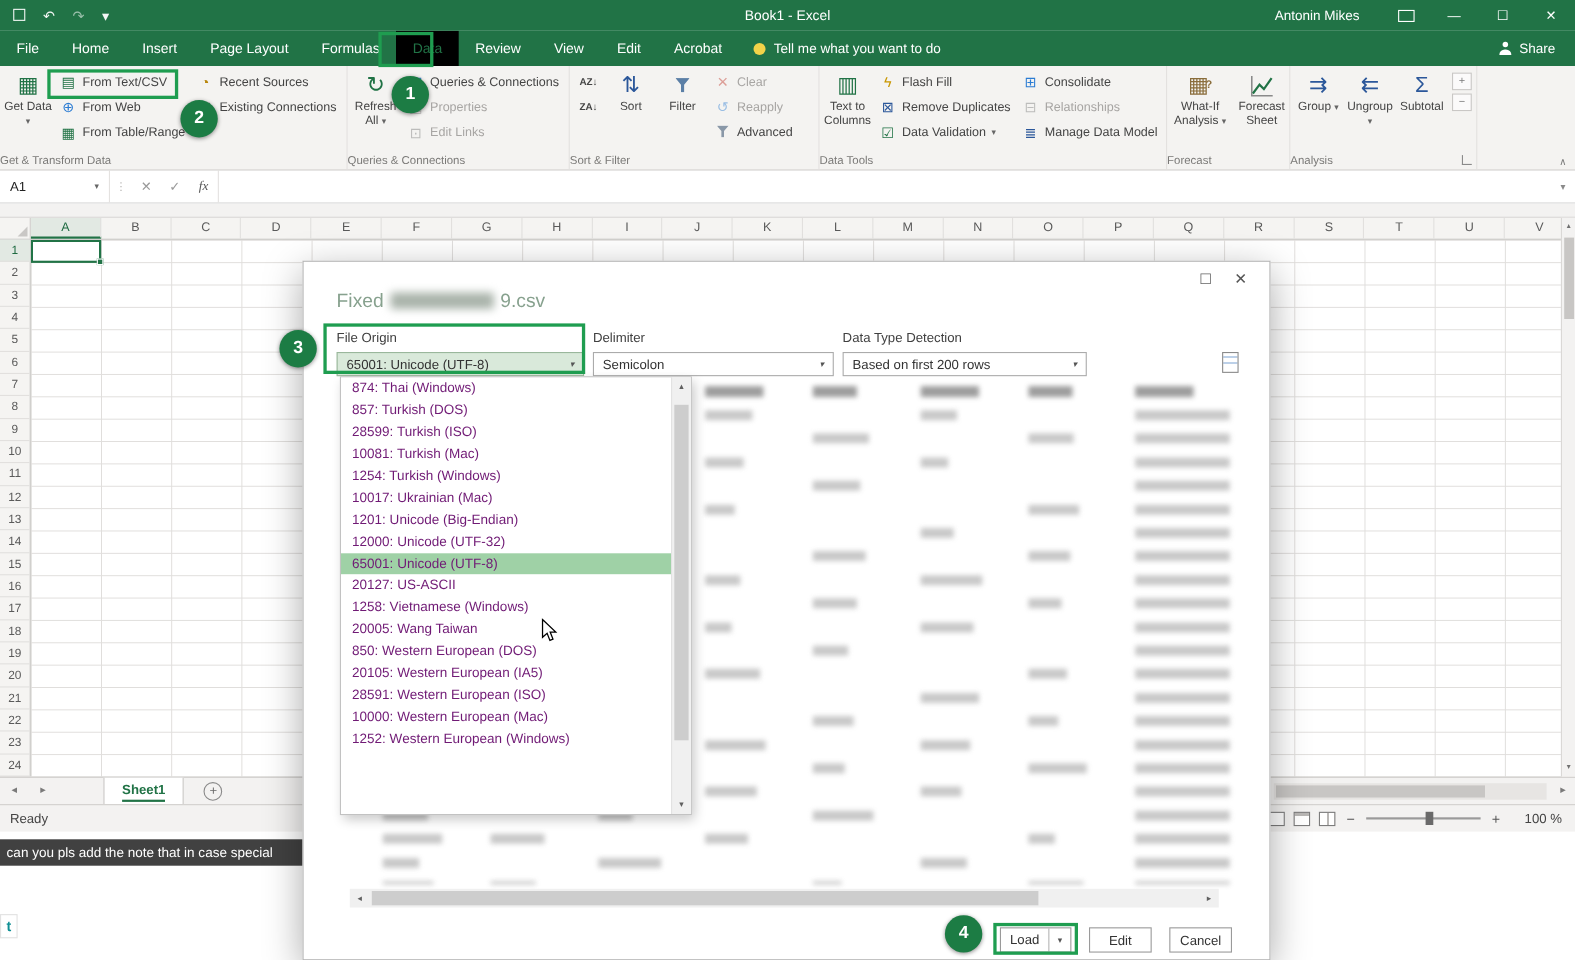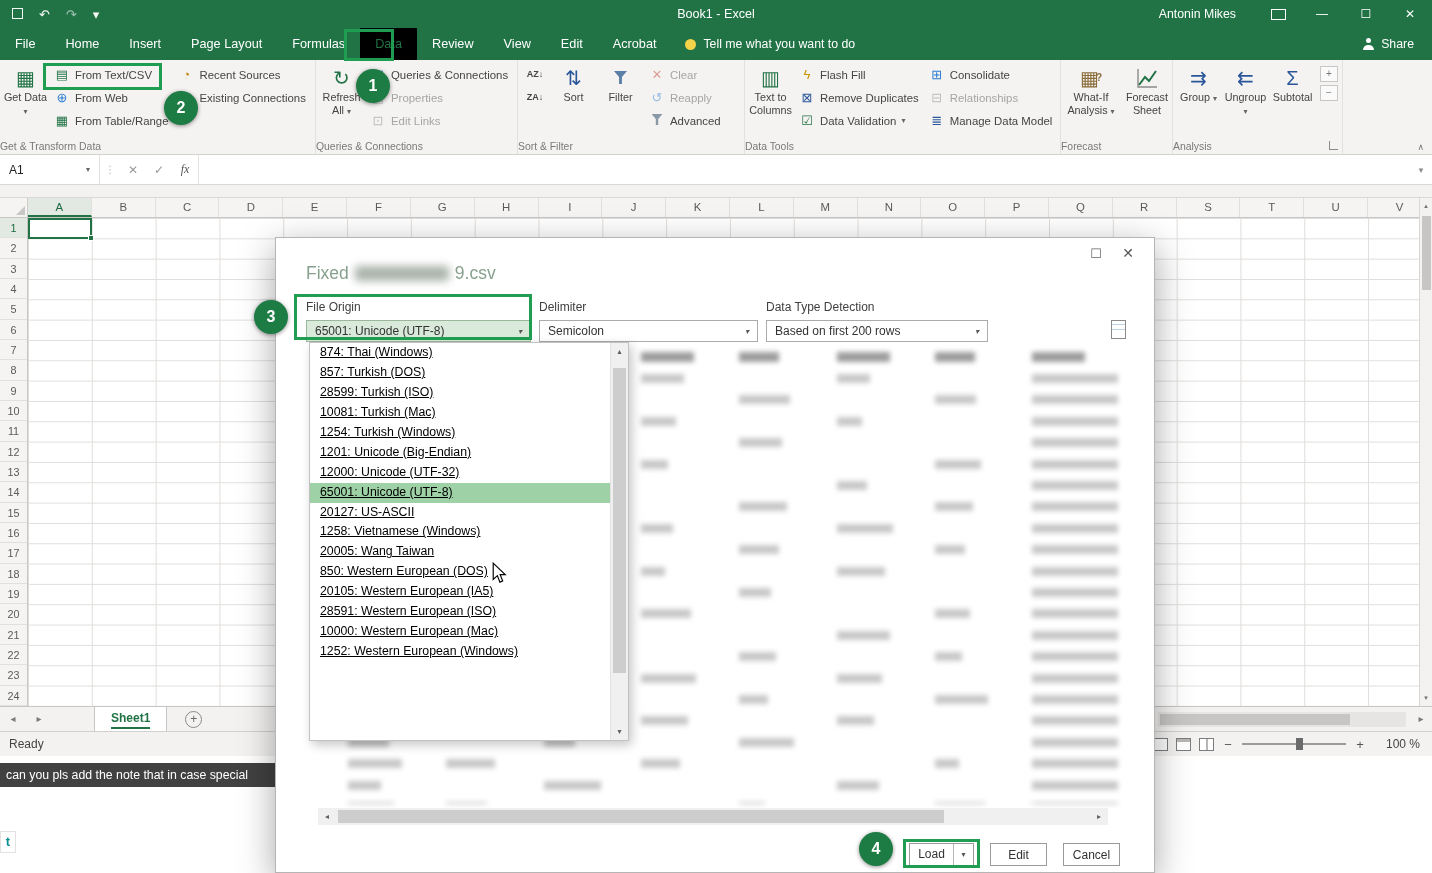--- a/index.html
+++ b/index.html
@@ -128,21 +128,21 @@
 .combo .car{margin-left:auto;font-size:8px;color:#555;}
 .combo-green{background:#d9e9da;border-color:#9ab79c;}
 .refdoc{position:absolute;left:835px;top:82px;width:15px;height:19px;border:1px solid #8a8a8a;background:
  linear-gradient(#fff 3px,#bcd0e8 3px,#bcd0e8 4.5px,#fff 4.5px,#fff 8px,#bcd0e8 8px,#bcd0e8 9.5px,#fff 9.5px);}
 .preview{position:absolute;left:62px;top:108px;width:782px;height:458px;display:grid;grid-template-columns:repeat(8,1fr);grid-auto-rows:21.4px;align-items:center;filter:blur(2.6px);opacity:.85;z-index:1;overflow:hidden;}
 .pvh,.pvc{padding-left:10px;}
 .pvh i{display:inline-block;height:10px;background:#8c8c8c;}
 .pvc i{display:inline-block;height:9px;background:#bfbfbf;}
 .enclist{position:absolute;left:33px;top:104px;width:320px;height:399px;background:#fff;border:1px solid #c2c2c2;box-shadow:3px 4px 10px rgba(0,0,0,.22);z-index:2;display:flex;}
 .enclist ul{flex:1;list-style:none;overflow:hidden;}
-.enclist li{height:19.95px;line-height:19.95px;padding-left:10px;font-size:12.3px;color:#000000;white-space:nowrap;text-decoration:underline;}
+.enclist li{height:19.95px;line-height:19.95px;padding-left:10px;font-size:12.3px;color:#701a75;white-space:nowrap;}
 .enclist li.sel{background:#9fd1a6;}
 .vsb{width:18px;background:#f0f0f0;border-left:1px solid #e2e2e2;display:flex;flex-direction:column;position:relative;}
 .vsb .sa{height:17px;line-height:17px;font-size:8px;color:#606060;text-align:center;}
 .vsb .strack{flex:1;position:relative;}
 .vsb .sthumb{position:absolute;top:8px;left:2px;width:13px;height:305px;background:#cdcdcd;}
 .dhscroll{position:absolute;left:42px;top:570px;width:790px;height:17px;background:#f0f0f0;display:flex;align-items:center;z-index:2;}
 .dhscroll .sa{width:18px;text-align:center;font-size:8px;color:#606060;}
 .hthumb{height:13px;width:606px;background:#cdcdcd;margin-left:2px;}
 .dbtns{position:absolute;right:34px;top:605px;display:flex;gap:16px;align-items:center;z-index:2;}
 .splitbtn{display:flex;height:23px;border:1px solid #9a9a9a;background:#fff;}
@@ -704,20 +704,21 @@
       <div class="pvc"><i style="width:86px"></i></div>
     </div>
 
   <div class="enclist">
     <ul>
         <li>874: Thai (Windows)</li>
         <li>857: Turkish (DOS)</li>
         <li>28599: Turkish (ISO)</li>
         <li>10081: Turkish (Mac)</li>
         <li>1254: Turkish (Windows)</li>
+        <li>10017: Ukrainian (Mac)</li>
         <li>1201: Unicode (Big-Endian)</li>
         <li>12000: Unicode (UTF-32)</li>
         <li class="sel">65001: Unicode (UTF-8)</li>
         <li>20127: US-ASCII</li>
         <li>1258: Vietnamese (Windows)</li>
         <li>20005: Wang Taiwan</li>
         <li>850: Western European (DOS)</li>
         <li>20105: Western European (IA5)</li>
         <li>28591: Western European (ISO)</li>
         <li>10000: Western European (Mac)</li>

